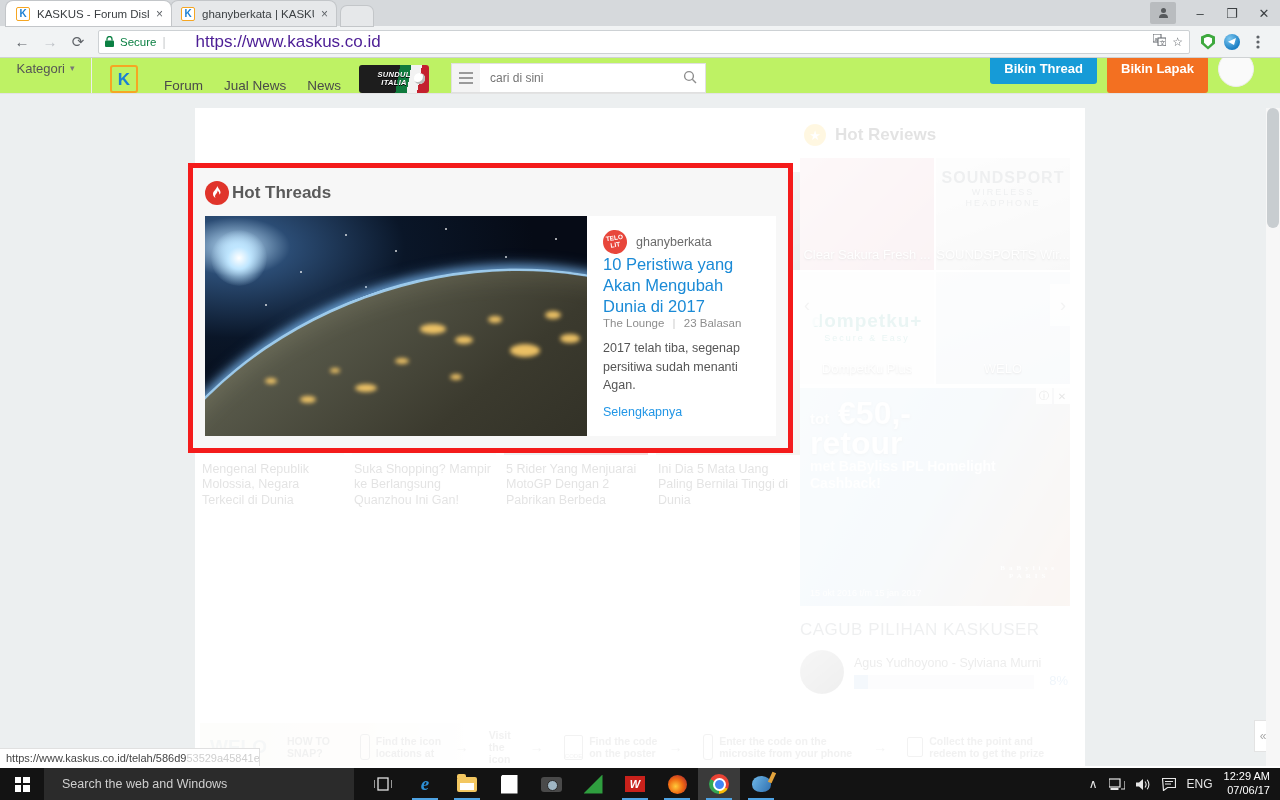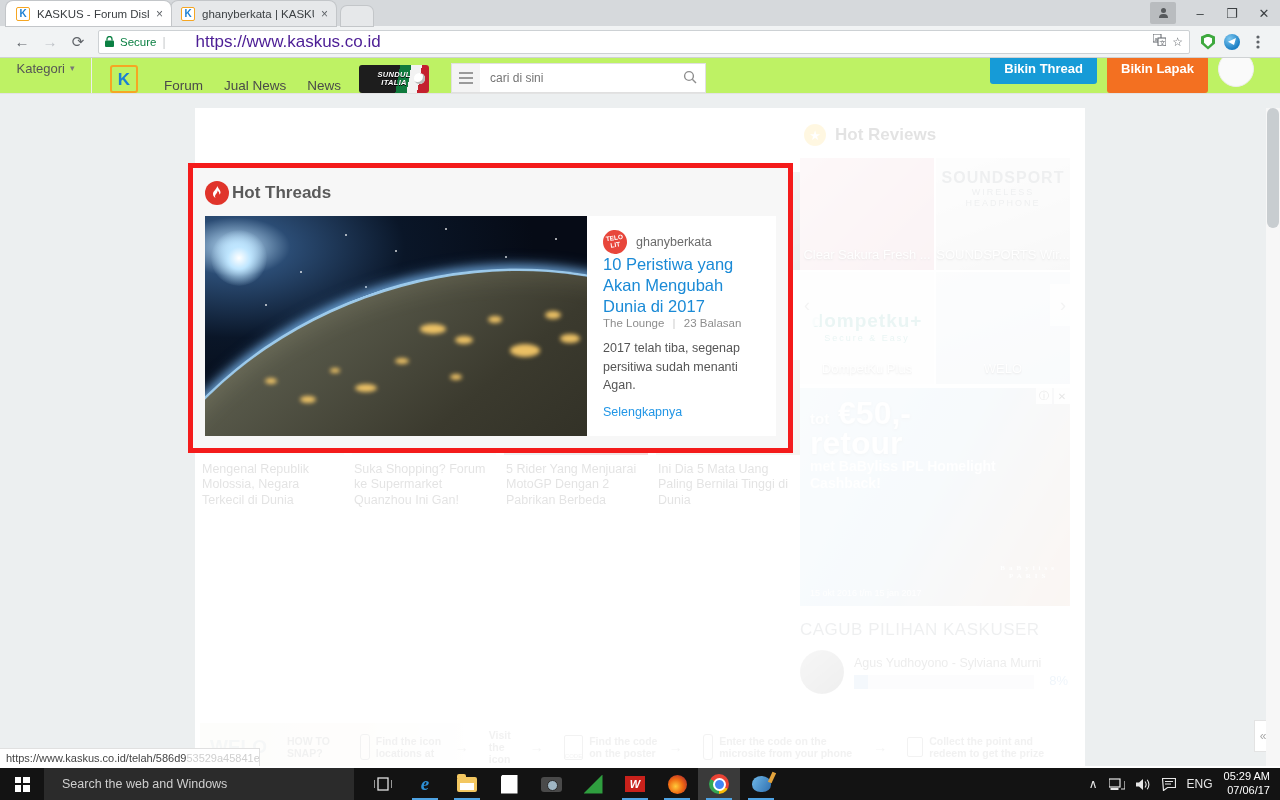--- a/index.html
+++ b/index.html
@@ -479,21 +479,21 @@
             <div>
               <div class="r4-thumb">
                   <span class="brokenimg">▨</span>
                 </div>
               <div class="r4-title">Mengenal Republik Molossia, Negara Terkecil di Dunia</div>
             </div>
             <div>
               <div class="r4-thumb">
                   <span class="brokenimg">▨</span>
                 </div>
-              <div class="r4-title">Suka Shopping? Forum ke Supermarket Quanzhou Ini Gan!</div>
+              <div class="r4-title">Suka Shopping? Mampir ke Berlangsung Quanzhou Ini Gan!</div>
             </div>
             <div>
               <div class="r4-thumb moto"></div>
               <div class="r4-title">5 Rider Yang Menjuarai MotoGP Dengan 2 Pabrikan Berbeda</div>
             </div>
             <div>
               <div class="r4-thumb money"></div>
               <div class="r4-title">Ini Dia 5 Mata Uang Paling Bernilai Tinggi di Dunia</div>
             </div>
           </div>
@@ -739,17 +739,17 @@
     </span>
     <span class="tray-ico">
       <svg width="14" height="13" viewBox="0 0 14 13">
           <path d="M0.5 0.5h13v9h-8l-4 3z" fill="none" stroke="#e6e6e6" stroke-width="1.2"></path>
           <line x1="3" y1="3.5" x2="11" y2="3.5" stroke="#e6e6e6" stroke-width="1"></line>
           <line x1="3" y1="6" x2="9" y2="6" stroke="#e6e6e6" stroke-width="1"></line>
         </svg>
     </span>
     <span>ENG</span>
     <span class="clock">
-      <span style="display:block">05:29 AM</span>
+      <span style="display:block">12:29 AM</span>
       <span style="display:block">07/06/17</span>
     </span>
   </div>
 </div>
 
 </body></html>

